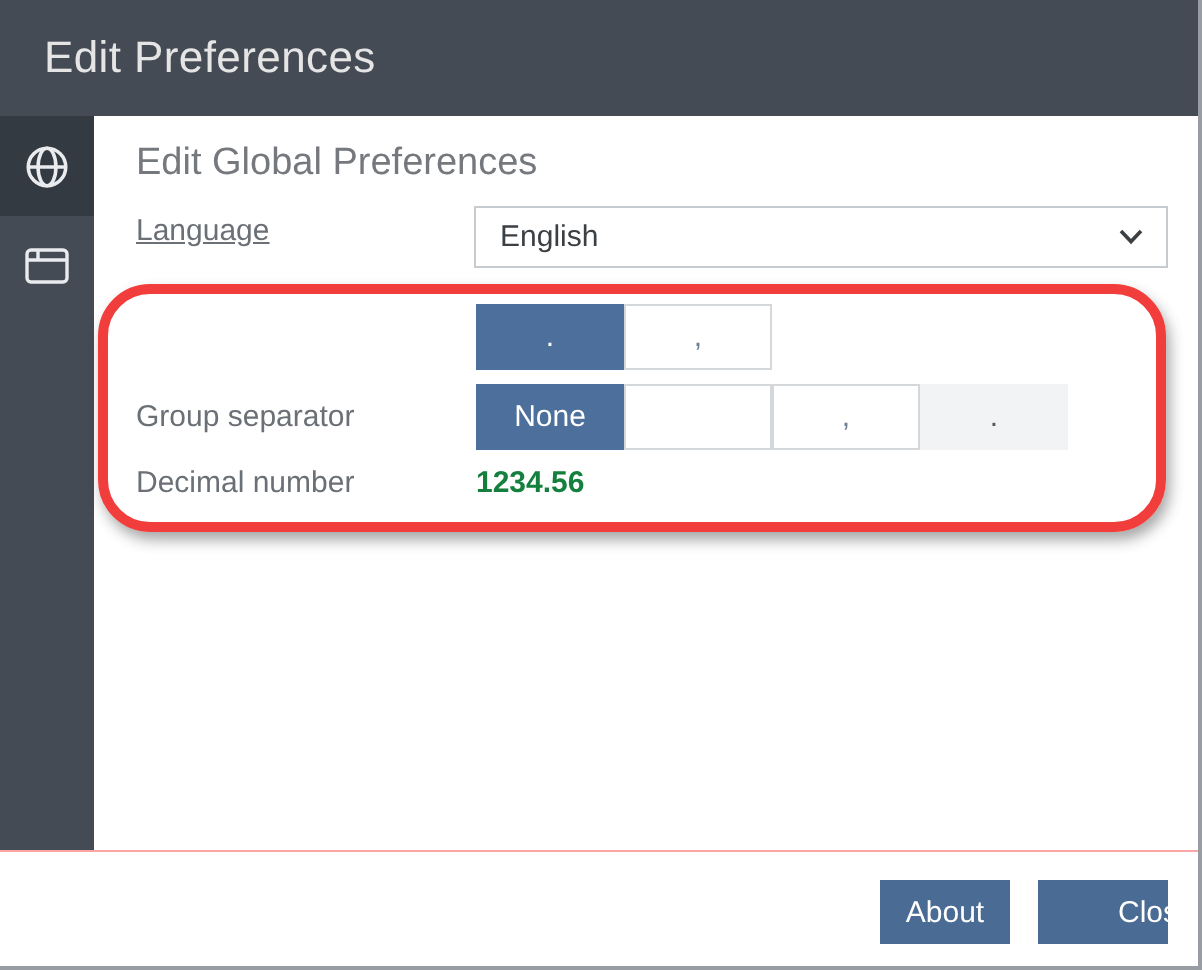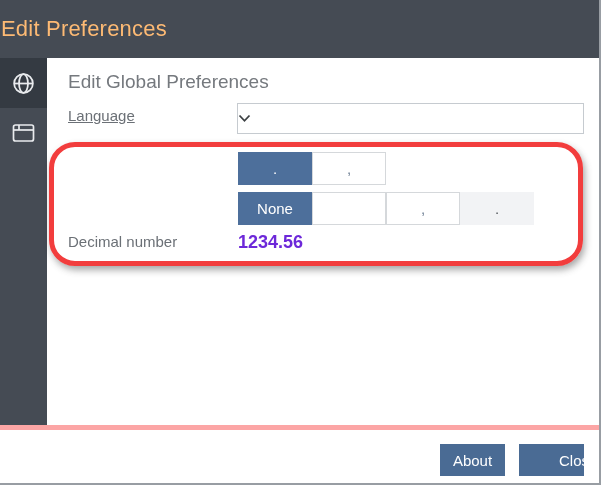--- a/index.html
+++ b/index.html
@@ -14,22 +14,22 @@
     border-bottom: 2px solid #989da3;
     overflow: hidden;
   }
 
   
   .hdr {
     position: absolute; left: 0; top: 0; width: 100%; height: 58px;
     background: #454b54;
   }
   .hdr-title {
-    position: absolute; left: 1px; top: 0; line-height: 58px;
-    color: #fdba74; font-size: 22px; letter-spacing: 0.2px;
+    position: absolute; left: 22px; top: 0; line-height: 58px;
+    color: #e5e5e5; font-size: 22px; letter-spacing: 0.2px;
   }
 
   
   .sidebar {
     position: absolute; left: 0; top: 58px; width: 47px; height: 367px;
     background: #454b54;
   }
   .side-item {
     width: 47px; height: 50px;
     display: flex; align-items: center; justify-content: center;
@@ -81,35 +81,35 @@
   .seg-btn.selected {
     background: #4d6f9b; border: 1px solid #4d6f9b; color: #ffffff;
   }
   .seg-btn.disabled {
     background: #f2f3f5; border: 1px solid #f2f3f5; color: #54585e;
     cursor: default;
   }
 
   .preview-value {
     position: absolute; left: 191px; top: 174px; line-height: 20px;
-    font-size: 18px; font-weight: bold; color: #6d28d9;
+    font-size: 15px; font-weight: bold; color: #15803d;
   }
 
   
   .annotation {
     position: absolute; left: 49px; top: 142px; width: 534px; height: 124px;
     border: 5px solid #f23d3d; border-radius: 26px;
     box-shadow: 2px 4px 7px rgba(60,60,60,0.45);
     pointer-events: none;
   }
 
   
   .footer {
     position: absolute; left: 0; top: 425px; width: 100%; height: 58px;
-    background: #ffffff; border-top: 5px solid #fca5a5; text-decoration: underline;
+    background: #ffffff; border-top: 1px solid #fca5a5; text-decoration: underline;
   }
   .btn {
     position: absolute; top: 14px; width: 65px; height: 32px;
     background: #4a6b94; color: #ffffff; border: none;
     font-family: "Liberation Sans", sans-serif; font-size: 15px;
     cursor: pointer;
   }
   .btn-about { left: 440px; }
   .btn-close { left: 519px; padding-left: 40px; }
 </style>
@@ -141,32 +141,34 @@
         </svg>
       </span>
     </div>
   </div>
 
   <div class="content">
     <div class="heading">Edit Global Preferences</div>
 
     <div class="row-label lbl-language">Language</div>
     <div class="select">
+      <div class="select-value">English</div>
       <div class="select-chevron">
         <svg width="13" height="9" viewBox="0 0 13 9" fill="none" stroke="#3c4043" stroke-width="1.8">
           <path d="M1.5 1.5 L6.5 6.8 L11.5 1.5"></path>
         </svg>
       </div>
     </div>
 
     <div class="seg-group seg-decimal">
       <div class="seg-btn selected">.</div>
       <div class="seg-btn">,</div>
     </div>
 
+    <div class="row-label lbl-group">Group separator</div>
     <div class="seg-group seg-groupsep">
       <div class="seg-btn selected">None</div>
       <div class="seg-btn"></div>
       <div class="seg-btn">,</div>
       <div class="seg-btn disabled">.</div>
     </div>
 
     <div class="row-label lbl-preview">Decimal number</div>
     <div class="preview-value">1234.56</div>
   </div>

